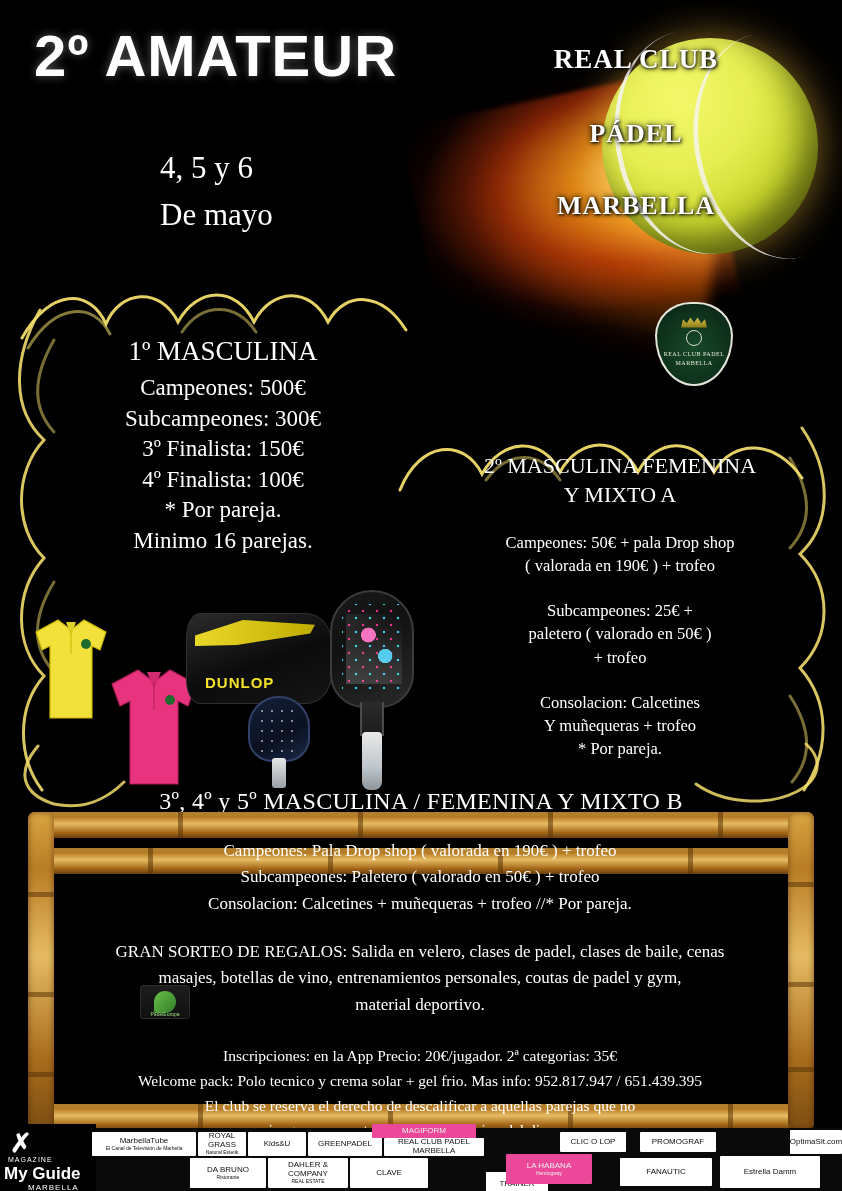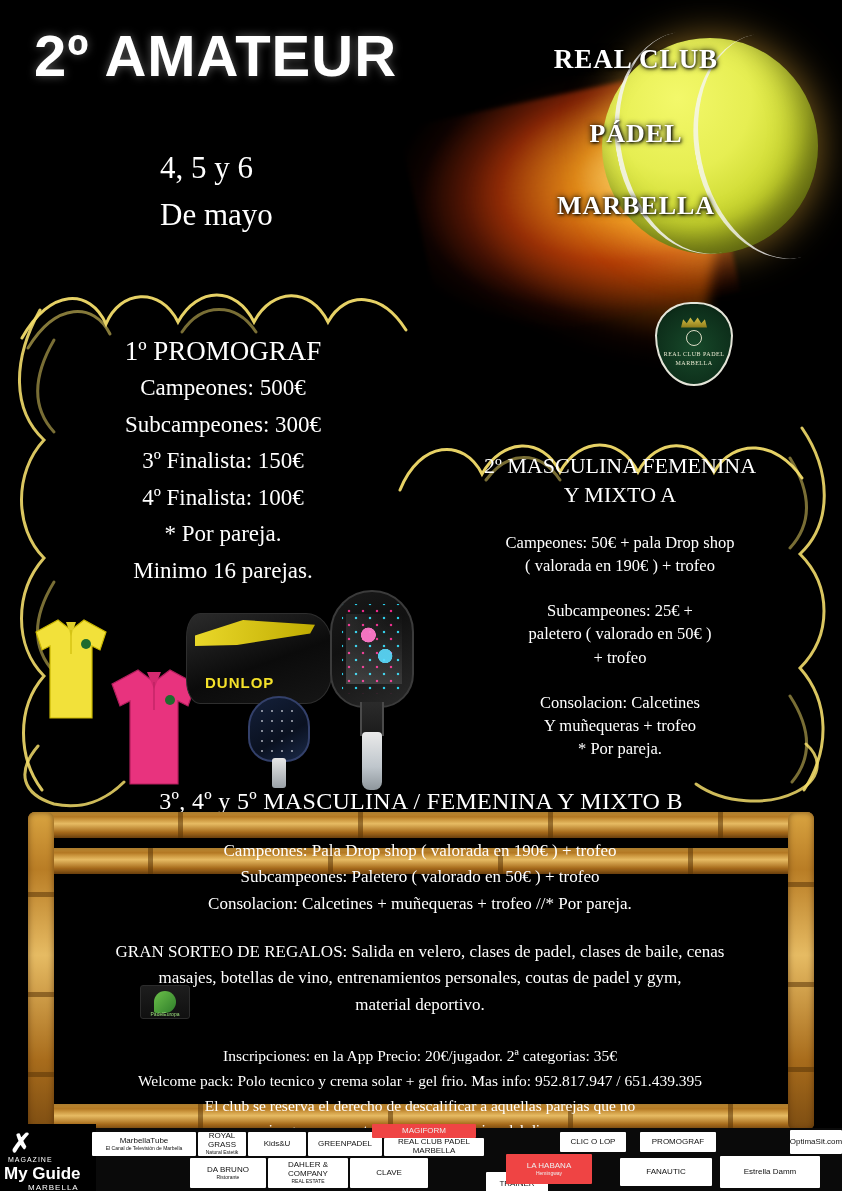--- a/index.html
+++ b/index.html
@@ -152,21 +152,20 @@
     text-align: center;
   }
   .block1 .hd {
     font-size: 27px;
     font-family: "Liberation Serif", serif;
     margin-bottom: 6px;
   }
   .block1 .ln {
     font-size: 23px;
     line-height: 1.33;
-    margin-top: 6px;
   }
 
   
   .block2 {
     position: absolute;
     left: 430px; top: 452px;
     width: 380px;
     text-align: center;
   }
   .block2 .hd {
@@ -365,21 +364,21 @@
     font-size: 8px;
     display: flex;
     align-items: center;
     justify-content: center;
     text-align: center;
     overflow: hidden;
     border-radius: 1px;
     line-height: 1.1;
     padding: 1px 2px;
   }
-  .sp.dark { background: #ef4444; color: #eee; }
+  .sp.dark { background: #ec4899; color: #eee; }
   .myguide {
     position: absolute; left: 0; top: 1124px;
     width: 96px; height: 67px;
     background: #000;
     color: #fff;
     font-family: "Liberation Sans", sans-serif;
   }
   .myguide .x {
     position: absolute; left: 10px; top: 4px;
     font-size: 26px; font-weight: bold; color: #fff;
@@ -467,21 +466,21 @@
 
   <div class="swirl" style="left:690px; top:740px;">
     <svg width="140" height="70" viewBox="0 0 140 70">
       <g fill="none" stroke="#f2dc6a" stroke-width="3" stroke-linecap="round">
         <path d="M6 44 C 34 64, 78 66, 106 52 C 130 40, 134 20, 116 4" opacity="0.85"></path>
       </g>
     </svg>
   </div>
 
   <div class="block1">
-    <div class="hd">1º PROMOGRAF</div>
+    <div class="hd">1º MASCULINA</div>
     <div class="ln">Campeones: 500€</div>
     <div class="ln">Subcampeones: 300€</div>
     <div class="ln">3º Finalista: 150€</div>
     <div class="ln">4º Finalista: 100€</div>
     <div class="ln">* Por pareja.</div>
     <div class="ln">Minimo 16 parejas.</div>
   </div>
 
   <div class="block2">
     <div class="hd">2º MASCULINA FEMENINA</div>

